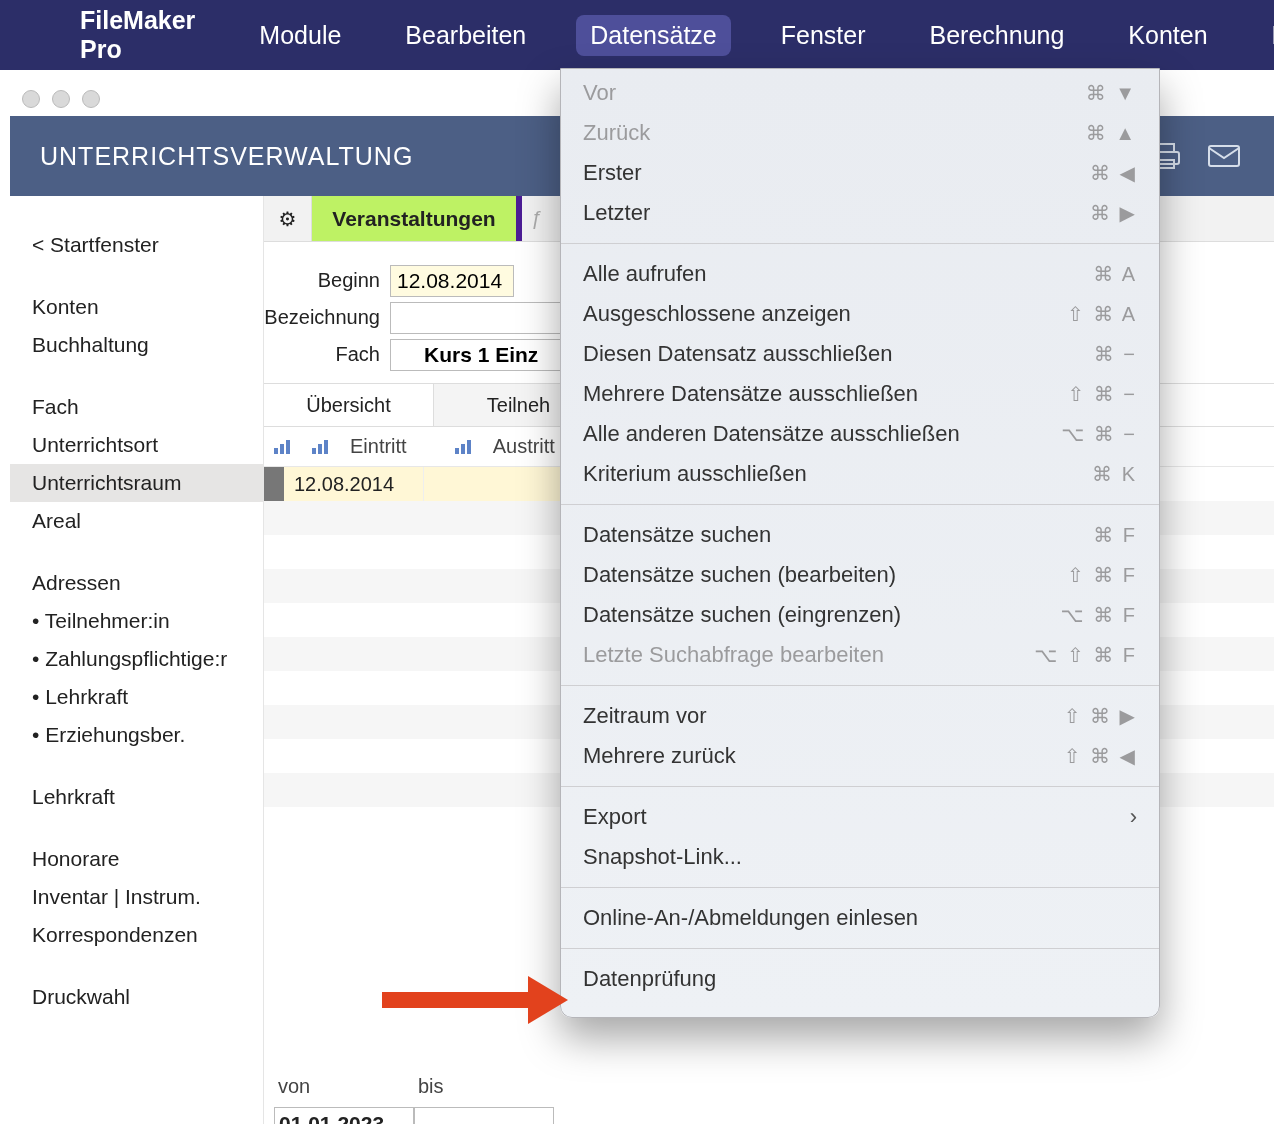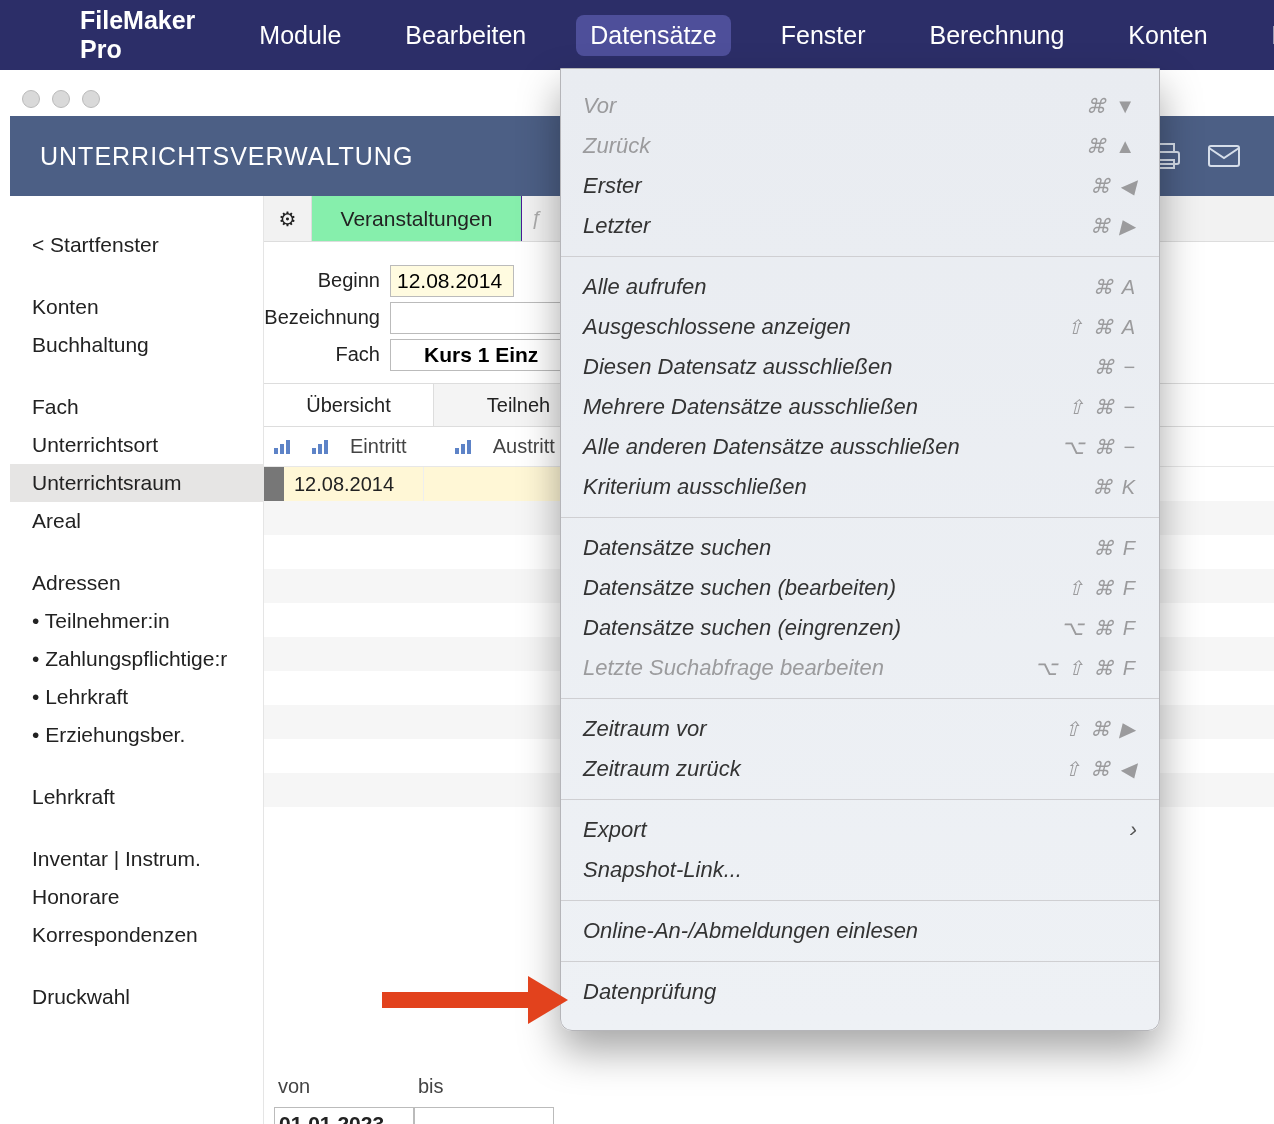--- a/index.html
+++ b/index.html
@@ -23,21 +23,21 @@
   
   .body { display:flex; }
   .sidebar { width:254px; background:#fff; font-size:21px; color:#222; border-right:1px solid #e5e5e5; padding-top:6px; }
   .sidebar .entry { padding:4px 10px 4px 22px; line-height:30px; cursor:default;}
   .sidebar .entry.selected { background:#e6e5e4; }
   .sidebar .gap { height:24px; }
   
   .content { flex:1; background:#fff; font-size:20px; color:#222;}
   .tabs1 { background:#f2f2f2; border-bottom:1px solid #ddd; display:flex; height:46px; align-items:stretch;}
   .tabs1 .gear { width:48px; display:flex; align-items:center; justify-content:center; font-size:20px; border-right:1px solid #ddd;}
-  .tabs1 .tab { width:210px; background:#86efac; border-right:1px solid #4c1d95; display:flex; align-items:center; justify-content:center; font-size:21px;}
+  .tabs1 .tab { width:210px; background:#bef264; border-right:6px solid #4c1d95; display:flex; align-items:center; justify-content:center; font-size:21px;font-weight:bold;}
   .tabs1 .ghost { width:28px; display:flex; align-items:center; justify-content:center; color:#aaa; font-style:italic;}
   
   .form { padding:20px 0 10px 0; }
   .form .row { display:flex; align-items:center; height:37px; }
   .form .lbl { width:126px; text-align:right; font-size:20px; color:#222; padding-right:10px;}
   .form input { height:32px; font-size:21px; padding:0 6px; border:1px solid #bbb; background:#fffbe0; }
   .form input.w1 { width:124px; }
   .form input.w3 { width:330px; background:#fff;padding-left:33px;}
   
   .tabs2 { display:flex; border-top:1px solid #ddd; border-bottom:1px solid #ddd; height:44px; }
@@ -55,21 +55,21 @@
   
   .periods { margin-top:268px; margin-left:10px;}
   .periods .phdr { display:flex; height:32px; }
   .periods .phdr div { width:140px; font-size:20px; color:#444; padding-left:4px;}
   .periods .prow { display:flex; height:34px; align-items:center; }
   .periods .prow div { width:140px; font-size:21px; padding-left:4px; border-right:1px solid #eee; height:100%; display:flex; align-items:center;}
   .periods .prow.r1 { background:#fff; }
   .periods .prow.r1 div { border:1px solid #bbb; }
   
   
-  .menu { position:absolute; top:68px; left:560px; width:600px; background:linear-gradient(#e9ecf1,#eef1f5); border:1px solid #b5b5b9; border-radius:0 0 12px 12px; box-shadow:0 20px 40px rgba(0,0,0,.35); padding:17px 0 18px 0; font-size:22px; color:#333;font-style:italic;}
+  .menu { position:absolute; top:68px; left:560px; width:600px; background:linear-gradient(#e9ecf1,#eef1f5); border:1px solid #b5b5b9; border-radius:0 0 12px 12px; box-shadow:0 20px 40px rgba(0,0,0,.35); padding:4px 0 18px 0; font-size:22px; color:#333;}
   .menu .item { display:flex; align-items:center; height:40px; padding:0 22px; cursor:default;}
   .menu .item.disabled { color:#9b9b9d; }
   .menu .item .txt { flex:1; }
   .menu .item .sc { font-size:20px; color:#9b9b9d; letter-spacing:2px;}
   .menu hr { border:none; border-top:1px solid #cfcfd2; margin:10px 0;}
   .menu .item .chev { font-size:22px; color:#555; }
   
   .arrow { position:absolute; top:984px; left:382px; width:190px; height:30px; }
   .arrow .shaft { position:absolute; left:0; top:8px; width:150px; height:16px; background:#e2421d;}
   .arrow .head { position:absolute; left:146px; top:-8px; width:0; height:0; border-left:40px solid #e2421d; border-top:24px solid transparent; border-bottom:24px solid transparent;}
@@ -126,22 +126,22 @@
       <div class="entry">Areal</div>
       <div class="gap"></div>
       <div class="entry">Adressen</div>
       <div class="entry">• Teilnehmer:in</div>
       <div class="entry">• Zahlungspflichtige:r</div>
       <div class="entry">• Lehrkraft</div>
       <div class="entry">• Erziehungsber.</div>
       <div class="gap"></div>
       <div class="entry">Lehrkraft</div>
       <div class="gap"></div>
+      <div class="entry">Honorare</div>
       <div class="entry">Inventar | Instrum.</div>
-      <div class="entry">Honorare</div>
       <div class="entry">Korrespondenzen</div>
       <div class="gap"></div>
       <div class="entry">Druckwahl</div>
     </div>
 
     <div class="content">
       <div class="tabs1">
         <div class="gear">⚙︎</div>
         <div class="tab">Veranstaltungen</div>
         <div class="ghost">ƒ</div>
@@ -272,21 +272,21 @@
     <div class="item disabled">
       <span class="txt">Letzte Suchabfrage bearbeiten</span>
       <span class="sc">⌥ ⇧ ⌘ F</span>
     </div>
     <hr>
     <div class="item">
       <span class="txt">Zeitraum vor</span>
       <span class="sc">⇧ ⌘ ▶</span>
     </div>
     <div class="item">
-      <span class="txt">Zeitraum zurück</span>
+      <span class="txt">Mehrere zurück</span>
       <span class="sc">⇧ ⌘ ◀</span>
     </div>
     <hr>
     <div class="item">
       <span class="txt">Export</span>
       <span class="chev">›</span>
     </div>
     <div class="item">
       <span class="txt">Snapshot-Link...</span>
     </div>

